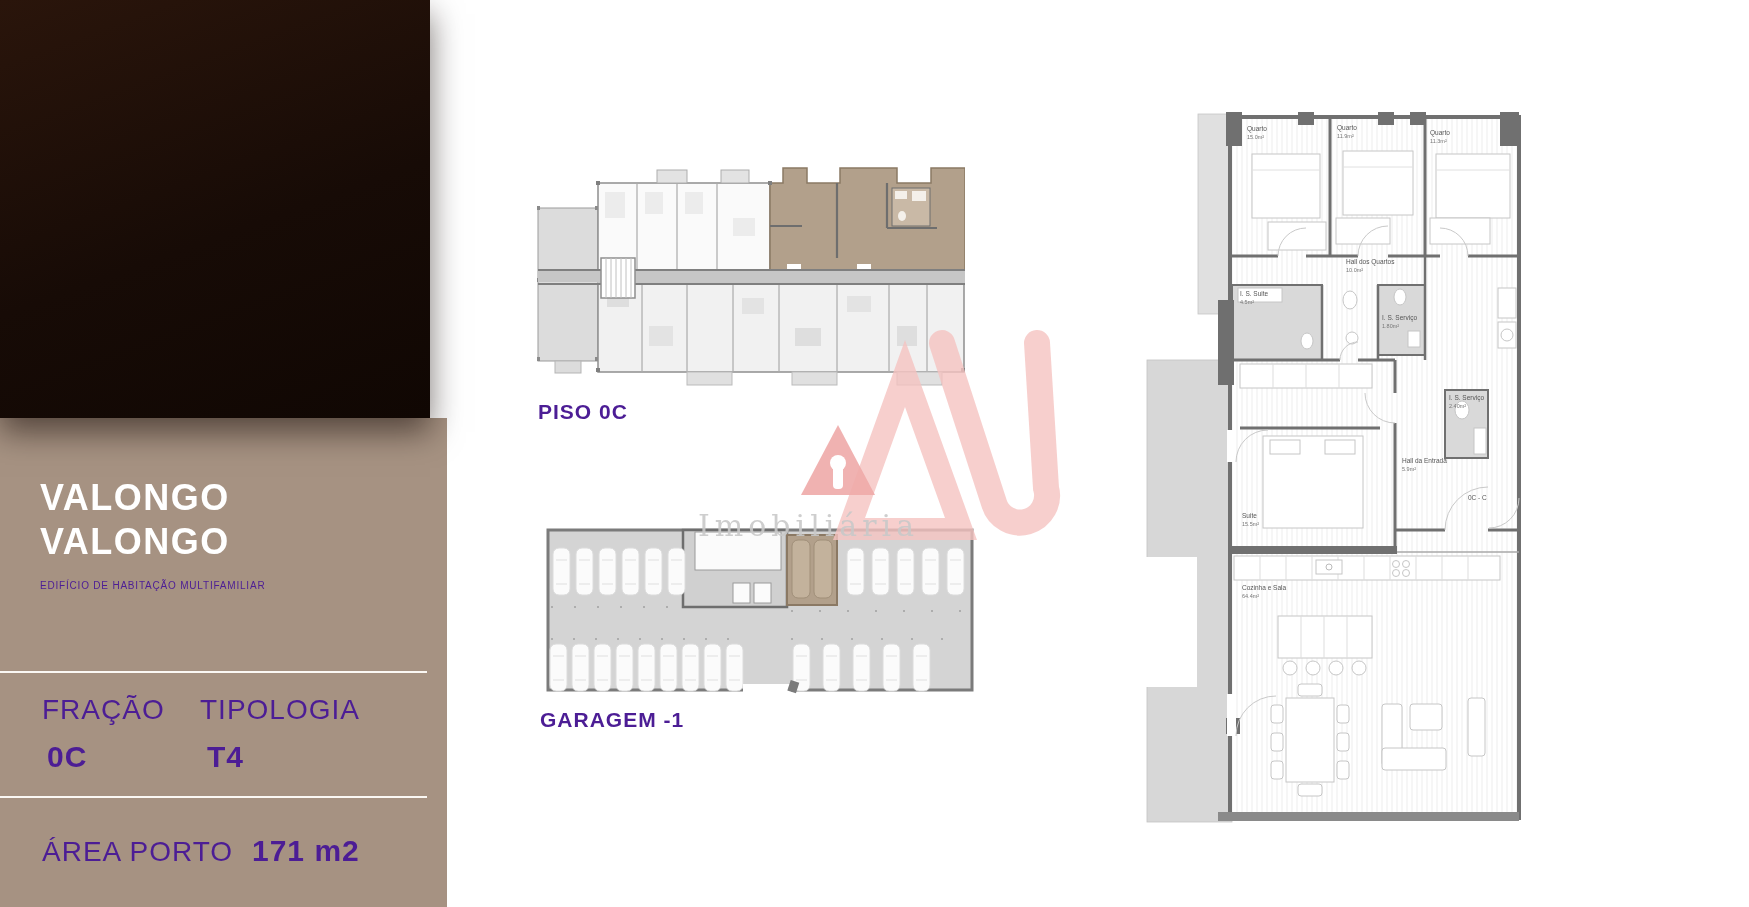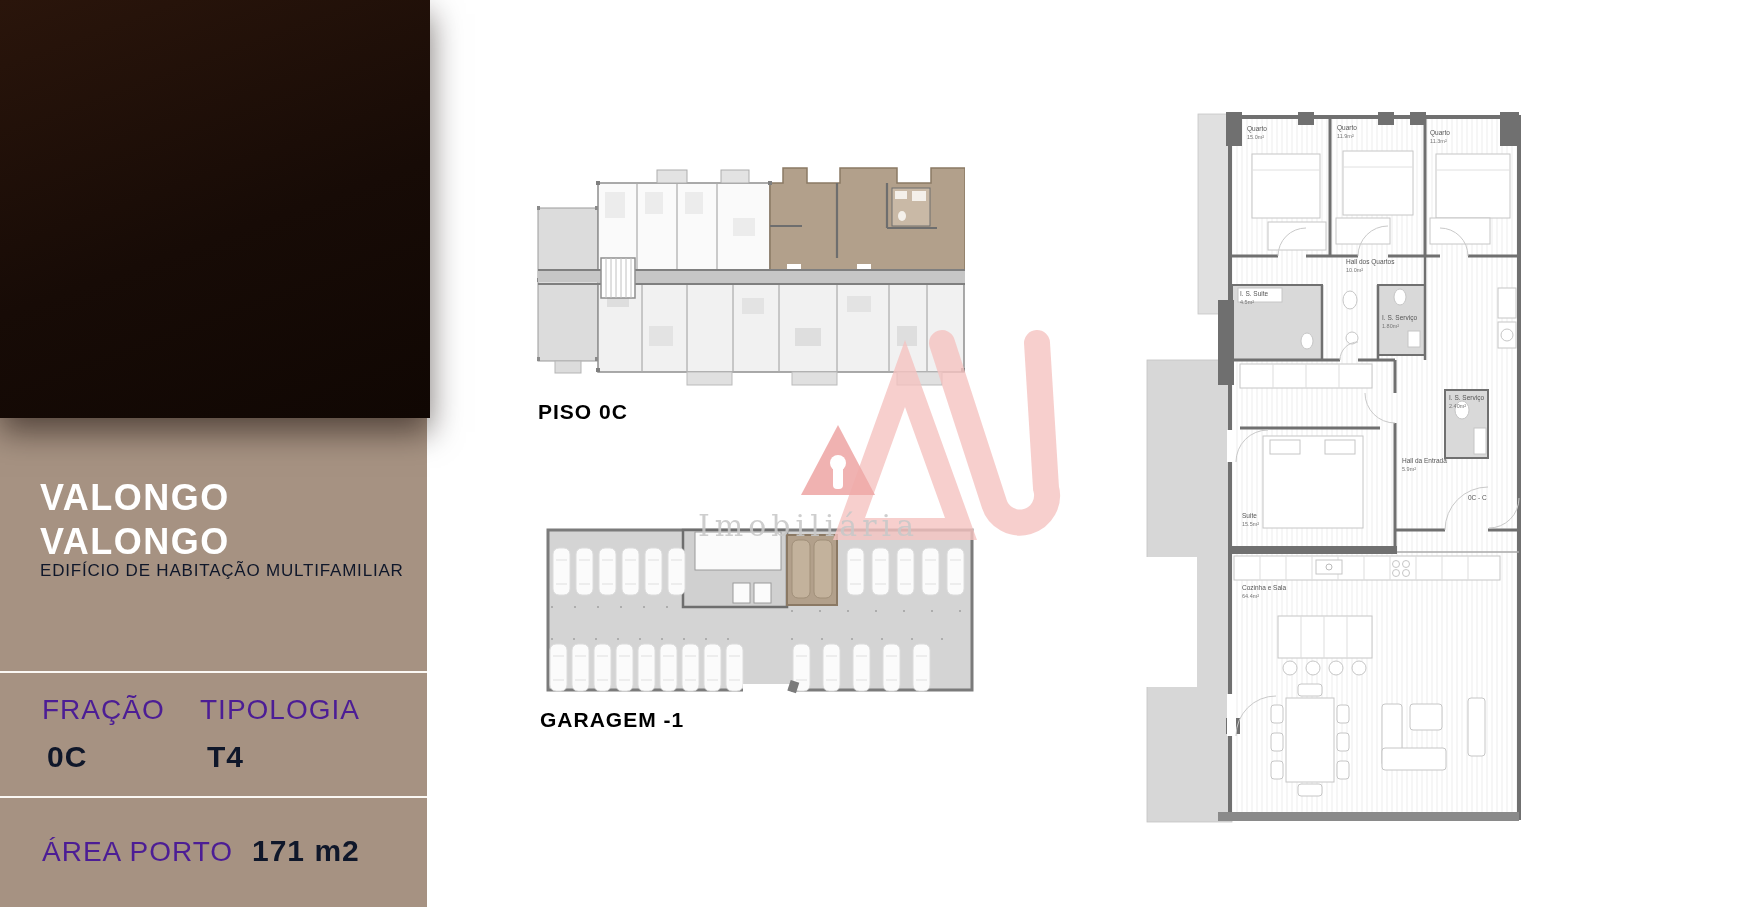--- a/index.html
+++ b/index.html
@@ -2,30 +2,30 @@
 <html><head>
 <meta charset="utf-8">
 <style>
   html,body{margin:0;padding:0;background:#ffffff;}
   .canvas{position:relative;width:1749px;height:907px;background:#ffffff;overflow:hidden;
           font-family:"Liberation Sans",sans-serif;}
   
   .dark-block{position:absolute;left:0;top:0;width:430px;height:418px;
               background:linear-gradient(160deg,#2a150b 0%,#170b06 55%,#100703 100%);
               box-shadow:0 14px 30px rgba(18,8,3,.55);z-index:3;}
-  .sidebar{position:absolute;left:0;top:418px;width:427px;height:489px;background:#a69282;z-index:2;}
+  .sidebar{position:absolute;left:0;top:418px;width:427px;height:489px;background:#a69282;z-index:2;padding-left:20px;}
   .sb-title{position:absolute;left:40px;top:58px;color:#ffffff;font-weight:700;
             font-size:36px;line-height:44px;letter-spacing:1.5px;}
-  .sb-sub{position:absolute;left:40px;top:137px;color:#0f172a;font-weight:400;
-          font-size:17px;line-height:31px;letter-spacing:.8px;}
+  .sb-sub{position:absolute;left:40px;top:152px;color:#4c1d95;font-weight:400;
+          font-size:10px;line-height:31px;letter-spacing:.8px;}
   .sb-div{position:absolute;left:0;width:427px;height:2px;background:#fbf8f4;}
   .sb-label{position:absolute;color:#4c1d95;font-size:28px;font-weight:400;letter-spacing:1px;}
-  .sb-value{position:absolute;color:#0f172a;font-size:30px;font-weight:700;letter-spacing:1px;}
+  .sb-value{position:absolute;color:#4c1d95;font-size:30px;font-weight:700;letter-spacing:1px;}
   
-  .plan-title{position:absolute;color:#000000;font-size:21px;font-weight:700;letter-spacing:1px;z-index:4;text-align:right;}
+  .plan-title{position:absolute;color:#4c1d95;font-size:21px;font-weight:700;letter-spacing:1px;z-index:4;text-align:right;}
   
   .watermark{position:absolute;left:620px;top:325px;width:480px;height:250px;z-index:6;pointer-events:none;}
   .wm-text{position:absolute;left:66px;top:183px;width:245px;text-align:center;
            font-family:"DejaVu Serif",serif;font-size:30px;letter-spacing:5px;color:#c9c9c9;opacity:.9;}
   
   .svgabs{position:absolute;z-index:4;}
   .rl{font-family:"Liberation Sans",sans-serif;font-size:6.5px;fill:#555;}
   .ra{font-family:"Liberation Sans",sans-serif;font-size:5.5px;fill:#777;}
 </style>
 </head>

